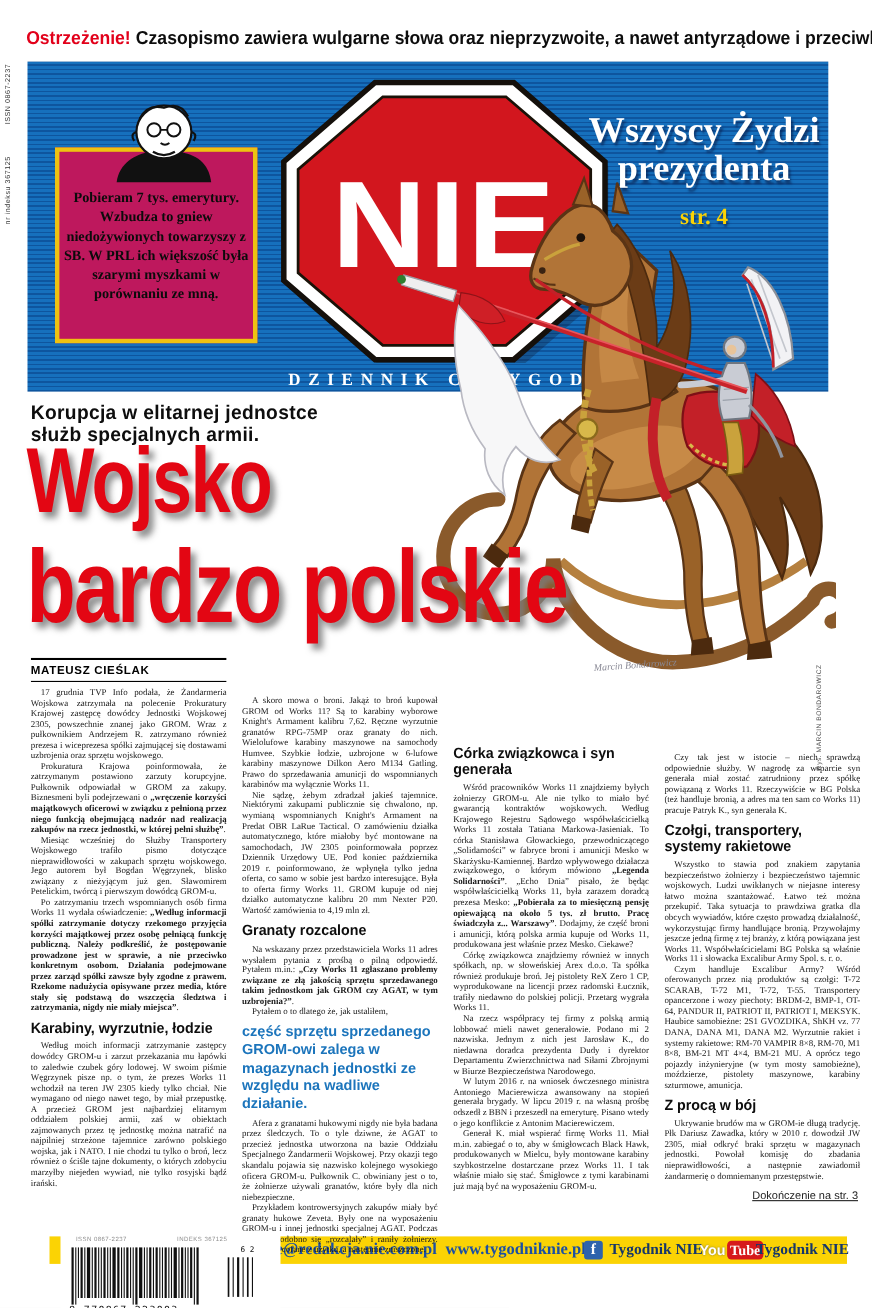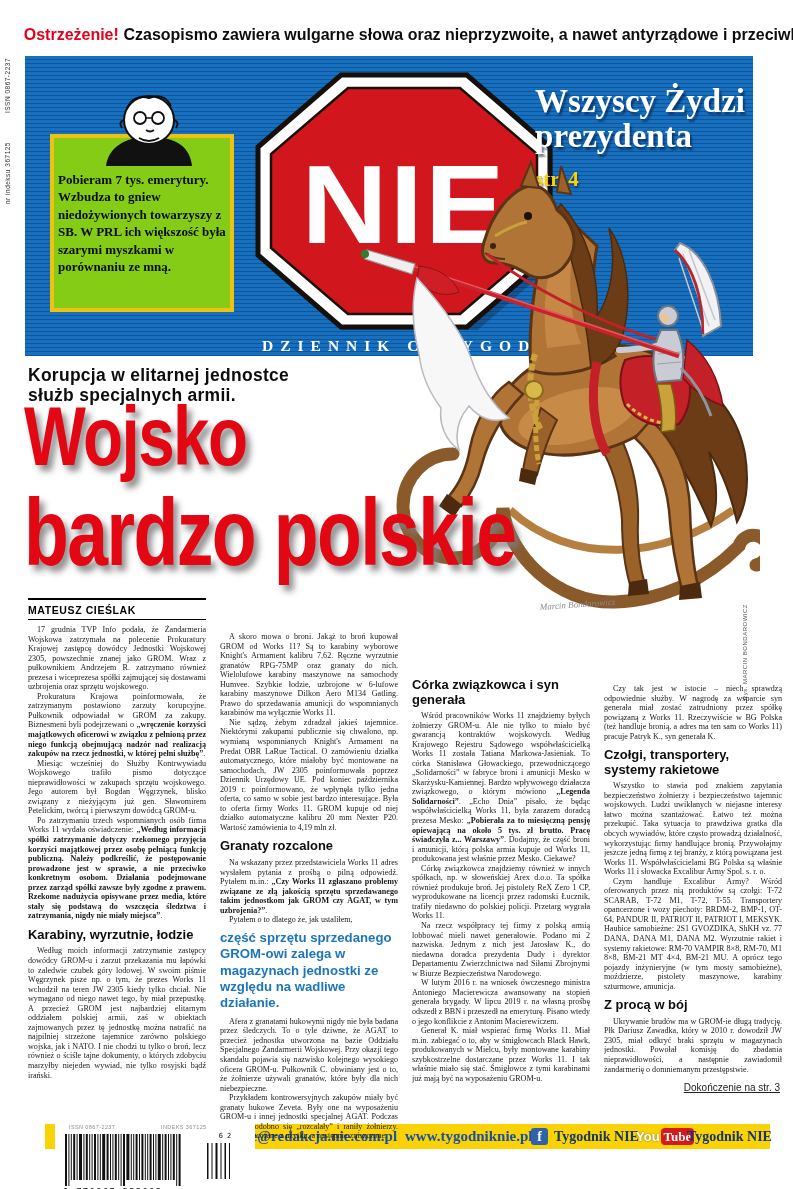--- a/index.html
+++ b/index.html
@@ -14,28 +14,28 @@
   .band{position:absolute;left:25px;top:56px;width:728px;height:300px;
         background:repeating-linear-gradient(to bottom,#1670bd 0,#1670bd 2.6px,#0e559e 2.6px,#0e559e 4px);}
   .stripe{position:absolute;left:3px;top:4px;width:718px;height:23px;background:#fbd304;
           display:flex;align-items:center;font-family:"Liberation Serif",serif;font-weight:bold;color:#111;}
   .stripe .price{font-size:15px;margin-left:22px;letter-spacing:-.2px;}
   .stripe .vat{font-size:7.5px;margin-left:5px;}
   .stripe .right{margin-left:auto;display:flex;gap:22px;margin-right:8px;font-size:14.5px;}
   .logo{position:absolute;left:230px;top:16px;width:298px;height:258px;z-index:2;}
   .tagline{position:absolute;left:237px;top:281px;z-index:2;color:#fff;font-weight:bold;
            font-size:15.5px;letter-spacing:7px;font-family:"Liberation Serif",serif;white-space:nowrap;}
-  .promo{position:absolute;right:48px;top:84px;text-align:left;z-index:3;color:#fff;
+  .promo{position:absolute;right:48px;top:102px;text-align:center;z-index:3;color:#fff;
          font-family:"Liberation Serif",serif;font-weight:bold;font-size:33px;line-height:35px;
          text-shadow:2px 3px 2px rgba(10,20,60,.55);}
   .promo .pref{display:block;color:#fbd304;font-size:21px;margin-top:8px;text-shadow:1px 2px 2px rgba(10,20,60,.55);}
   
-  .bubble{position:absolute;left:50px;top:134px;width:168px;height:158px;background:#84cc16;
+  .bubble{position:absolute;left:50px;top:134px;width:168px;height:158px;background:#be185d;
           border:4px solid #eec211;z-index:6;display:flex;align-items:center;justify-content:center;
-          padding:6px 4px;text-align:left;font-family:"Liberation Serif",serif;font-weight:bold;
+          padding:6px 4px;text-align:center;font-family:"Liberation Serif",serif;font-weight:bold;
           font-size:13px;line-height:17.5px;color:#0b0b0b;}
   .head{position:absolute;left:94px;top:94px;width:110px;height:72px;z-index:7;}
   
   .vert{position:absolute;writing-mode:vertical-rl;transform:rotate(180deg);
         font-family:"Liberation Sans",sans-serif;font-size:6.5px;color:#333;letter-spacing:.5px;}
   
   .horse{position:absolute;left:335px;top:158px;width:425px;height:470px;z-index:5;}
   
   .kicker{position:absolute;left:28px;top:366px;font-family:"Liberation Sans",sans-serif;
           font-weight:bold;font-size:18px;line-height:19.5px;color:#0d0d0d;z-index:4;
@@ -186,21 +186,21 @@
   </div>
   <div class="bigtitle">
     <span class="l1">Wojsko</span>
     <span class="l2">bardzo polskie</span>
   </div>
 
   <div class="col" style="left:28px;top:598px;height:522px;">
       <div class="byline">MATEUSZ CIEŚLAK</div>
       <p class="bp"><span>17 grudnia TVP Info podała, że Żandarmeria Wojskowa zatrzymała na polecenie Prokuratury Krajowej zastępcę dowódcy Jednostki Wojskowej 2305, powszechnie znanej jako GROM. Wraz z pułkownikiem Andrzejem R. zatrzymano również prezesa i wiceprezesa spółki zajmującej się dostawami uzbrojenia oraz sprzętu wojskowego.</span></p>
       <p class="bp"><span>Prokuratura Krajowa poinformowała, że zatrzymanym postawiono zarzuty korupcyjne. Pułkownik odpowiadał w GROM za zakupy. Biznesmeni byli podejrzewani o </span><b>„wręczenie korzyści majątkowych oficerowi w związku z pełnioną przez niego funkcją obejmującą nadzór nad realizacją zakupów na rzecz jednostki, w której pełni służbę”</b><span>.</span></p>
-      <p class="bp"><span>Miesiąc wcześniej do Służby Kontrwywiadu Wojskowego trafiło pismo dotyczące nieprawidłowości w zakupach sprzętu wojskowego. Jego autorem był Bogdan Węgrzynek, blisko związany z nieżyjącym już gen. Sławomirem Petelickim, twórcą i pierwszym dowódcą GROM-u.</span></p>
+      <p class="bp"><span>Miesiąc wcześniej do Służby Transportery Wojskowego trafiło pismo dotyczące nieprawidłowości w zakupach sprzętu wojskowego. Jego autorem był Bogdan Węgrzynek, blisko związany z nieżyjącym już gen. Sławomirem Petelickim, twórcą i pierwszym dowódcą GROM-u.</span></p>
       <p class="bp"><span>Po zatrzymaniu trzech wspomnianych osób firma Works 11 wydała oświadczenie: </span><b>„Według informacji spółki zatrzymanie dotyczy rzekomego przyjęcia korzyści majątkowej przez osobę pełniącą funkcję publiczną. Należy podkreślić, że postępowanie prowadzone jest w sprawie, a nie przeciwko konkretnym osobom. Działania podejmowane przez zarząd spółki zawsze były zgodne z prawem. Rzekome nadużycia opisywane przez media, które stały się podstawą do wszczęcia śledztwa i zatrzymania, nigdy nie miały miejsca”</b><span>.</span></p>
       <h3 class="subhead">Karabiny, wyrzutnie, łodzie</h3>
       <p class="bp"><span>Według moich informacji zatrzymanie zastępcy dowódcy GROM-u i zarzut przekazania mu łapówki to zaledwie czubek góry lodowej. W swoim piśmie Węgrzynek pisze np. o tym, że prezes Works 11 wchodził na teren JW 2305 kiedy tylko chciał. Nie wymagano od niego nawet tego, by miał przepustkę. A przecież GROM jest najbardziej elitarnym oddziałem polskiej armii, zaś w obiektach zajmowanych przez tę jednostkę można natrafić na najpilniej strzeżone tajemnice zarówno polskiego wojska, jak i NATO. I nie chodzi tu tylko o broń, lecz również o ściśle tajne dokumenty, o których zdobyciu marzyłby niejeden wywiad, nie tylko rosyjski bądź irański.</span></p>
     </div>
   <div class="col" style="left:220px;top:632px;height:522px;">
       <p class="bp"><span>A skoro mowa o broni. Jakąż to broń kupował GROM od Works 11? Są to karabiny wyborowe Knight's Armament kalibru 7,62. Ręczne wyrzutnie granatów RPG-75MP oraz granaty do nich. Wielolufowe karabiny maszynowe na samochody Humvee. Szybkie łodzie, uzbrojone w 6-lufowe karabiny maszynowe Dilkon Aero M134 Gatling. Prawo do sprzedawania amunicji do wspomnianych karabinów ma wyłącznie Works 11.</span></p>
       <p class="bp"><span>Nie sądzę, żebym zdradzał jakieś tajemnice. Niektórymi zakupami publicznie się chwalono, np. wymianą wspomnianych Knight's Armament na Predat OBR LaRue Tactical. O zamówieniu działka automatycznego, które miałoby być montowane na samochodach, JW 2305 poinformowała poprzez Dziennik Urzędowy UE. Pod koniec października 2019 r. poinformowano, że wpłynęła tylko jedna oferta, co samo w sobie jest bardzo interesujące. Była to oferta firmy Works 11. GROM kupuje od niej działko automatyczne kalibru 20 mm Nexter P20. Wartość zamówienia to 4,19 mln zł.</span></p>
       <h3 class="subhead">Granaty rozcalone</h3>
       <p class="bp"><span>Na wskazany przez przedstawiciela Works 11 adres wysłałem pytania z prośbą o pilną odpowiedź. Pytałem m.in.: </span><b>„Czy Works 11 zgłaszano problemy związane ze złą jakością sprzętu sprzedawanego takim jednostkom jak GROM czy AGAT, w tym uzbrojenia?”</b><span>.</span></p>
       <p class="bp"><span>Pytałem o to dlatego że, jak ustaliłem,</span></p>

